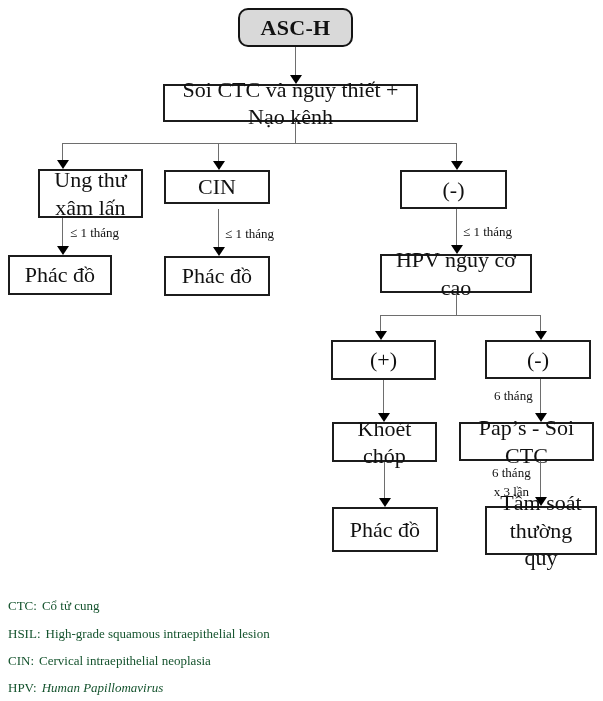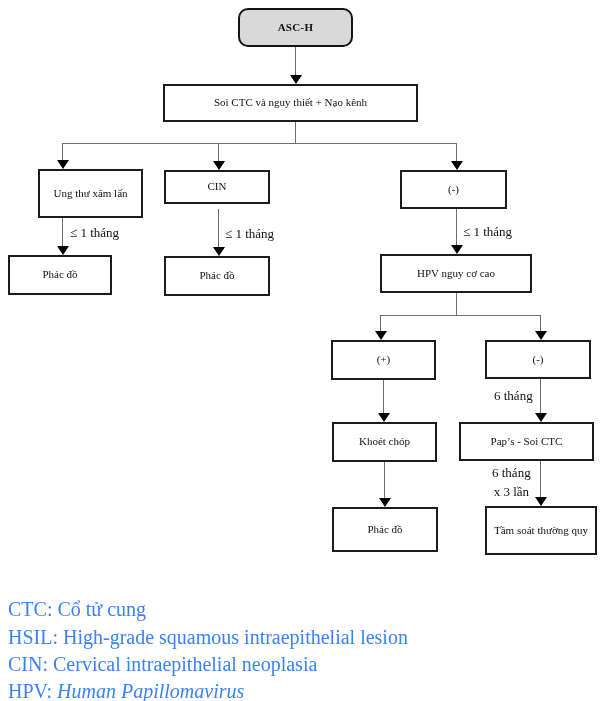--- a/index.html
+++ b/index.html
@@ -12,21 +12,21 @@
     width:603px;height:701px;
     background:#fff;
     overflow:hidden;
   }
   .node{
     position:absolute;
     border:2px solid #1c1c1c;
     background:#fff;
     display:flex;align-items:center;justify-content:center;
     text-align:center;
-    font-size:11px;color:#111;
+    font-size:22px;color:#111;
     line-height:1.25;
     box-sizing:border-box;
     padding:2px 4px;
   }
   .node.start{
     background:#d9d9d9;
     border:2.5px solid #141414;
     border-radius:10px;
     font-weight:bold;
     letter-spacing:.3px;
@@ -40,21 +40,21 @@
     border-top:9px solid #000;
   }
   .elabel{
     position:absolute;
     font-size:13px;color:#111;
     white-space:nowrap;
   }
   .elabel.two{line-height:1.45;text-align:center;}
   .legend{
     position:absolute;left:8px;top:0;
-    font-size:20px;color:#3b82f6;
+    font-size:13px;color:#14532d;
     white-space:nowrap;
   }
   .legend .abbr{margin-right:5px;}
   .legend .it{font-style:italic;}
 </style>
 </head>
 <body>
 
 <div class="canvas">
 

